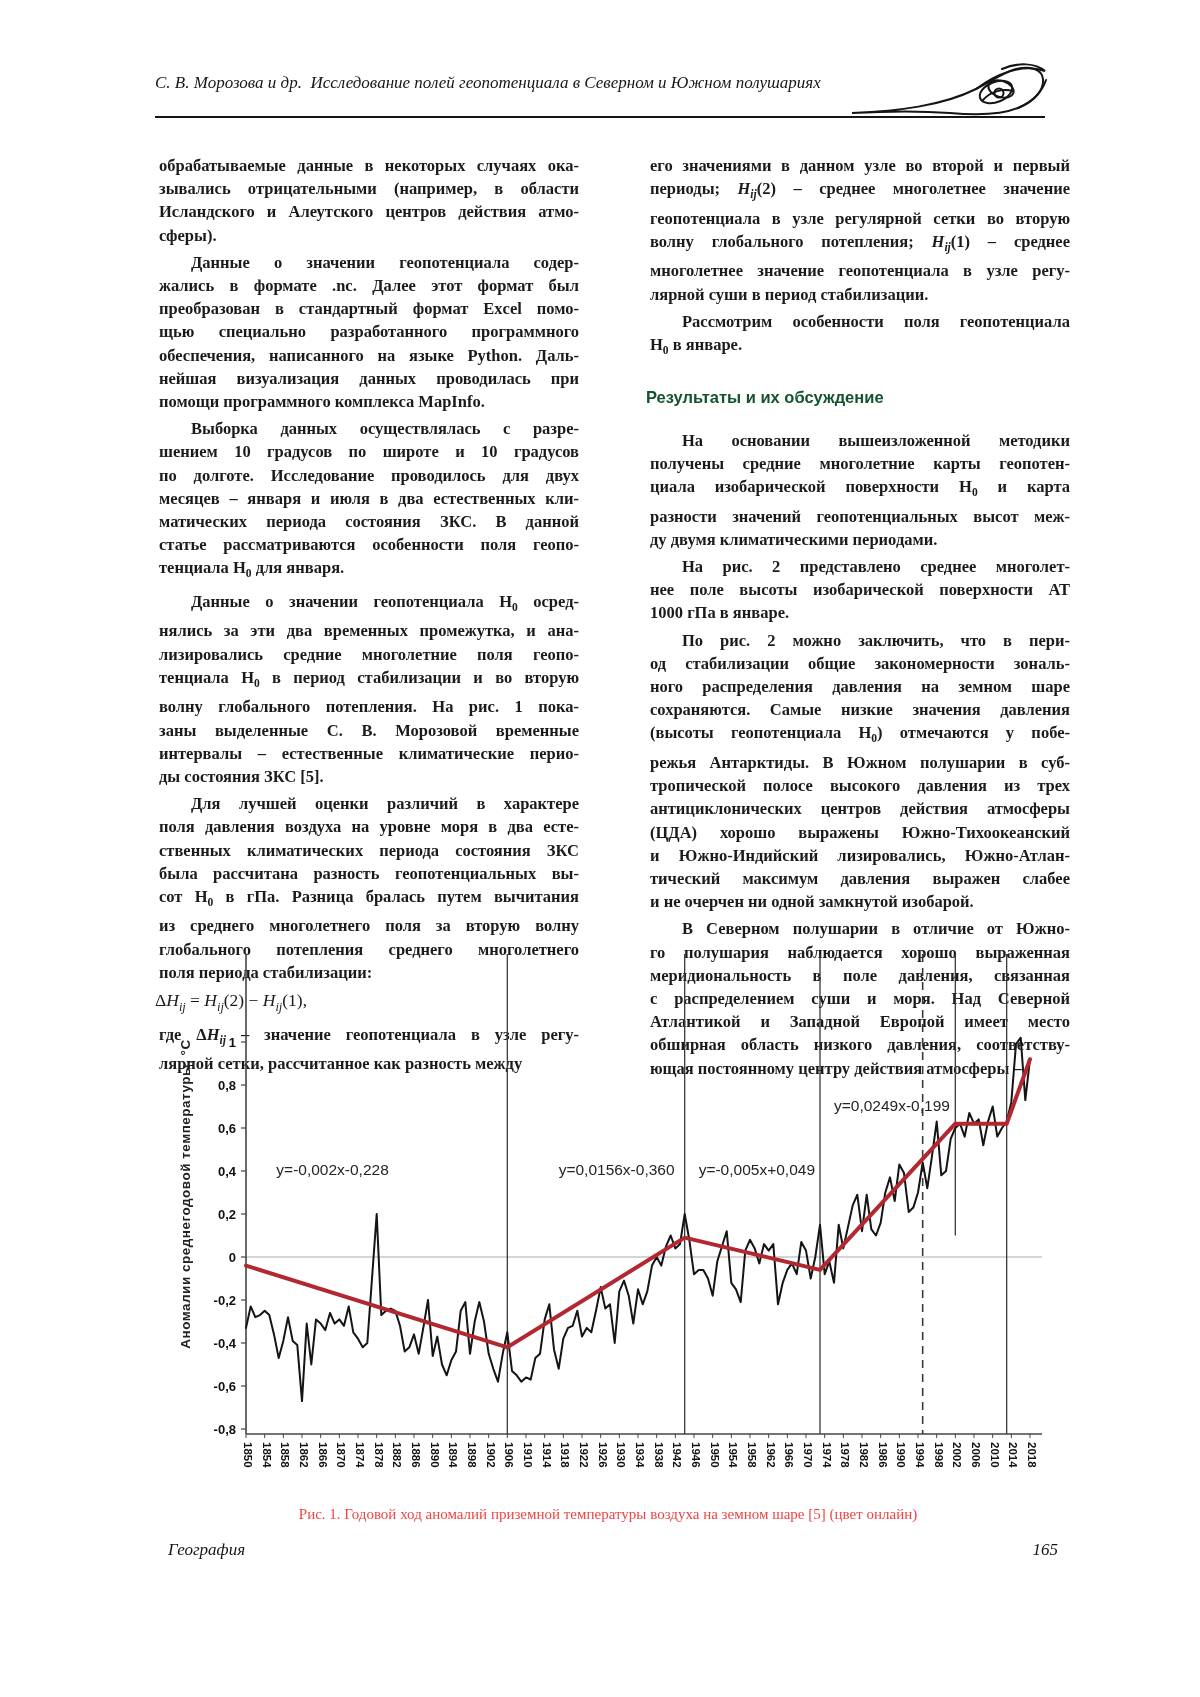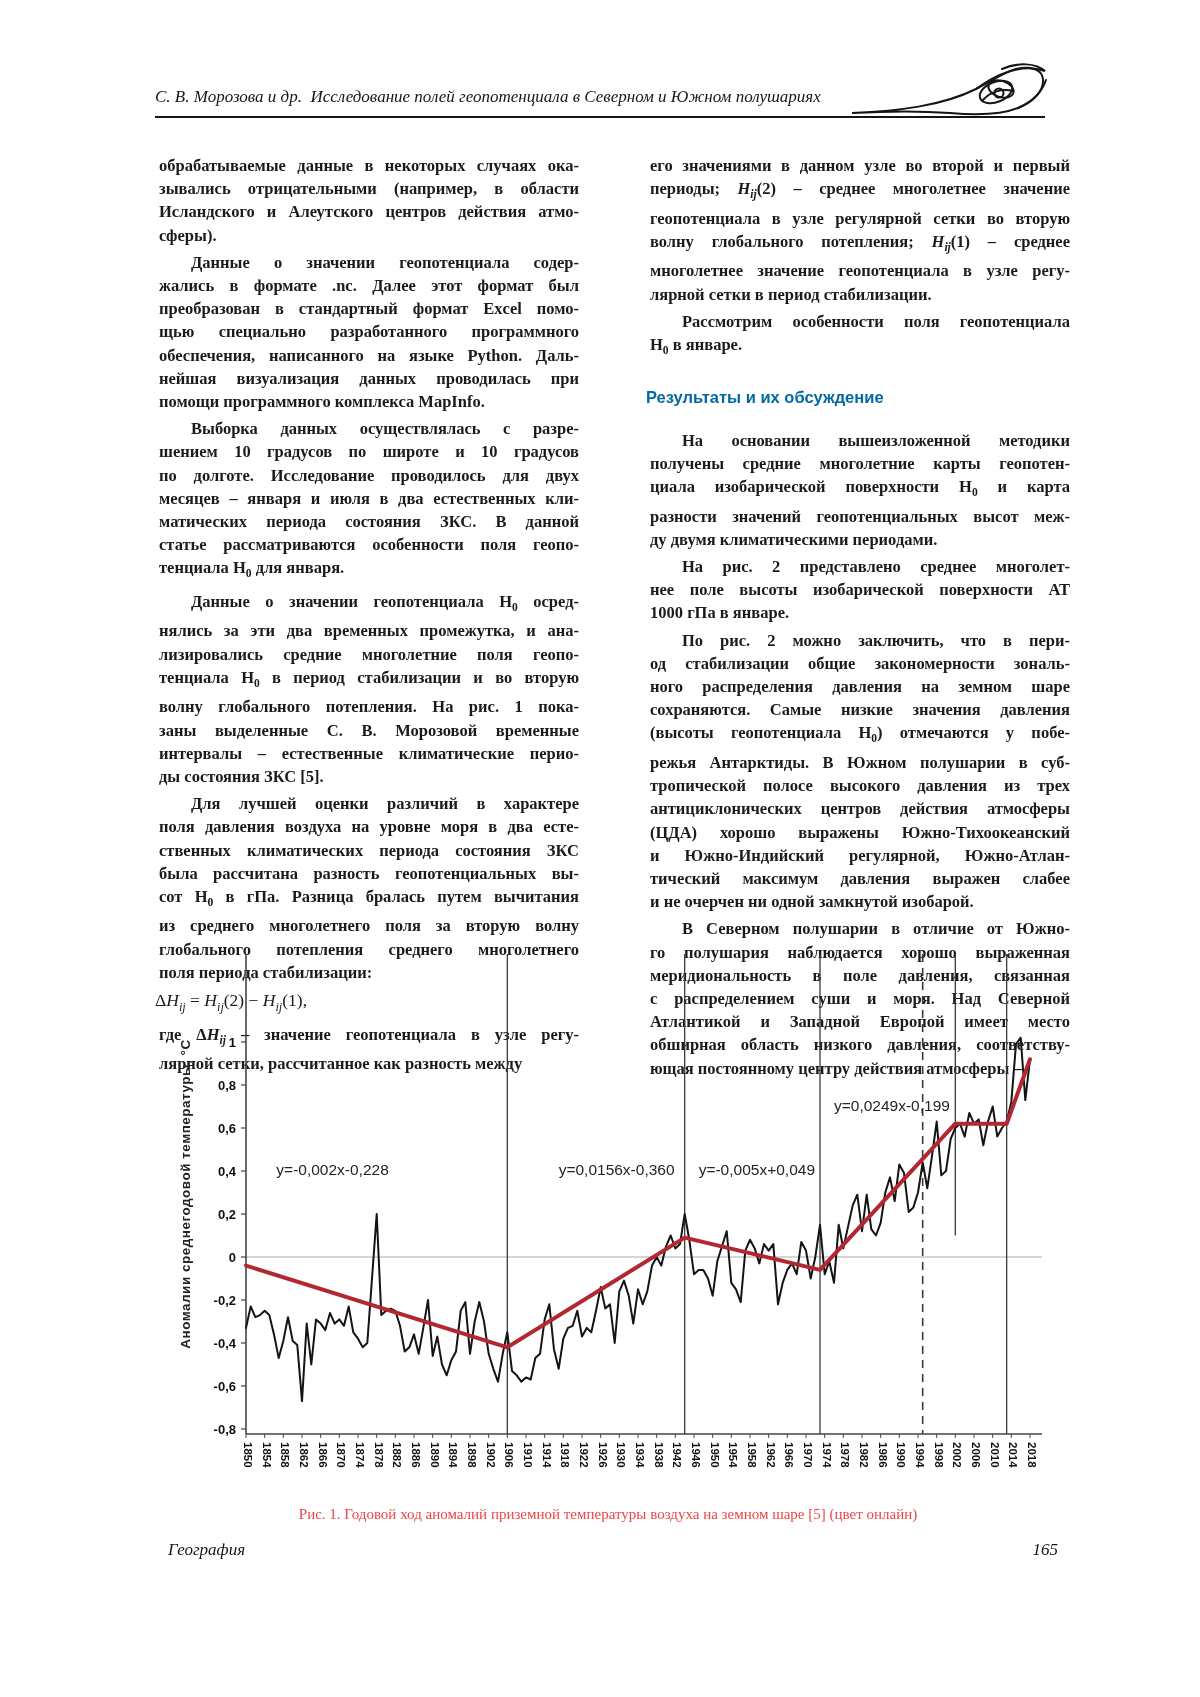--- a/index.html
+++ b/index.html
@@ -1,33 +1,33 @@
 <!DOCTYPE html>
 <html><head>
 <meta charset="utf-8">
 <style>
   html,body{margin:0;padding:0;background:#e8e8e8;}
   .page{position:relative;width:1200px;height:1697px;background:#ffffff;overflow:hidden;
         font-family:"Liberation Serif",serif;color:#1b1b1b;}
   
-  .header-text{position:absolute;left:155px;top:86px;width:760px;
+  .header-text{position:absolute;left:155px;top:72px;width:760px;
         font:italic 17px/22px "Liberation Serif",serif;color:#161616;}
   .header-rule{position:absolute;left:155px;top:116px;width:890px;height:2px;background:#151515;}
   .ornament{position:absolute;left:850px;top:62px;}
   
   .col{position:absolute;top:150px;width:428px;font-size:16.5px;line-height:23.2px;
        color:#1b1b1b;}
   .col-left{left:155px;}
   .col-right{left:646px;}
   .para{margin:4px;font-weight:bold;}
   .line{text-align:justify;text-align-last:justify;white-space:normal;}
   .line.last{text-align-last:left;}
   .para.indent .line:first-child{text-indent:32px;}
   .sec-heading{font-family:"Liberation Sans",sans-serif;font-weight:bold;font-size:16.5px;
-       margin:23px 0 20px 0;color:#0369a1;}
+       margin:23px 0 20px 0;color:#14532d;}
   .formula{text-align:left;font-size:17.5px;line-height:24px;margin:3px 0 2px 0;}
   sub{font-size:70%;}
   
   .figure{position:absolute;left:170px;top:950px;width:880px;height:600px;margin:0;}
   .figure svg{position:absolute;left:0;top:0;}
   .caption{position:absolute;left:0;top:556px;width:876px;text-align:center;
        font:15px "Liberation Serif",serif;color:#ef4444;}
   
   .footer{position:absolute;left:168px;top:1540px;width:890px;display:flex;
        justify-content:space-between;font:italic 17px "Liberation Serif",serif;color:#161616;}
@@ -104,21 +104,21 @@
         <div class="line last">лярной сетки, рассчитанное как разность между</div>
       </div>
     </div>
   <div class="col col-right">
       <div class="para">
         <div class="line">его значениями в данном узле во второй и первый</div>
         <div class="line">периоды; <i>H</i><sub><i>ij</i></sub>(2) – среднее многолетнее значение</div>
         <div class="line">геопотенциала в узле регулярной сетки во вторую</div>
         <div class="line">волну глобального потепления; <i>H</i><sub><i>ij</i></sub>(1) – среднее</div>
         <div class="line">многолетнее значение геопотенциала в узле регу-</div>
-        <div class="line last">лярной сетки в период стабилизации.</div>
+        <div class="line last">лярной суши в период стабилизации.</div>
       </div>
       <div class="para indent">
         <div class="line">Рассмотрим особенности поля геопотенциала</div>
         <div class="line last">Н<sub>0</sub> в январе.</div>
       </div>
       <div class="sec-heading">Результаты и их обсуждение</div>
       <div class="para indent">
         <div class="line">На основании вышеизложенной методики</div>
         <div class="line">получены средние многолетние карты геопотен-</div>
         <div class="line">циала изобарической поверхности Н<sub>0</sub> и карта</div>
@@ -133,21 +133,21 @@
       <div class="para indent">
         <div class="line">По рис. 2 можно заключить, что в пери-</div>
         <div class="line">од стабилизации общие закономерности зональ-</div>
         <div class="line">ного распределения давления на земном шаре</div>
         <div class="line">сохраняются. Самые низкие значения давления</div>
         <div class="line">(высоты геопотенциала Н<sub>0</sub>) отмечаются у побе-</div>
         <div class="line">режья Антарктиды. В Южном полушарии в суб-</div>
         <div class="line">тропической полосе высокого давления из трех</div>
         <div class="line">антициклонических центров действия атмосферы</div>
         <div class="line">(ЦДА) хорошо выражены Южно-Тихоокеанский</div>
-        <div class="line">и Южно-Индийский регулярной, Южно-Атлан-</div>
+        <div class="line">и Южно-Индийский лизировались, Южно-Атлан-</div>
         <div class="line">тический максимум давления выражен слабее</div>
         <div class="line last">и не очерчен ни одной замкнутой изобарой.</div>
       </div>
       <div class="para indent">
         <div class="line">В Северном полушарии в отличие от Южно-</div>
         <div class="line">го полушария наблюдается хорошо выраженная</div>
         <div class="line">меридиональность в поле давления, связанная</div>
         <div class="line">с распределением суши и моря. Над Северной</div>
         <div class="line">Атлантикой и Западной Европой имеет место</div>
         <div class="line">обширная область низкого давления, соответству-</div>

